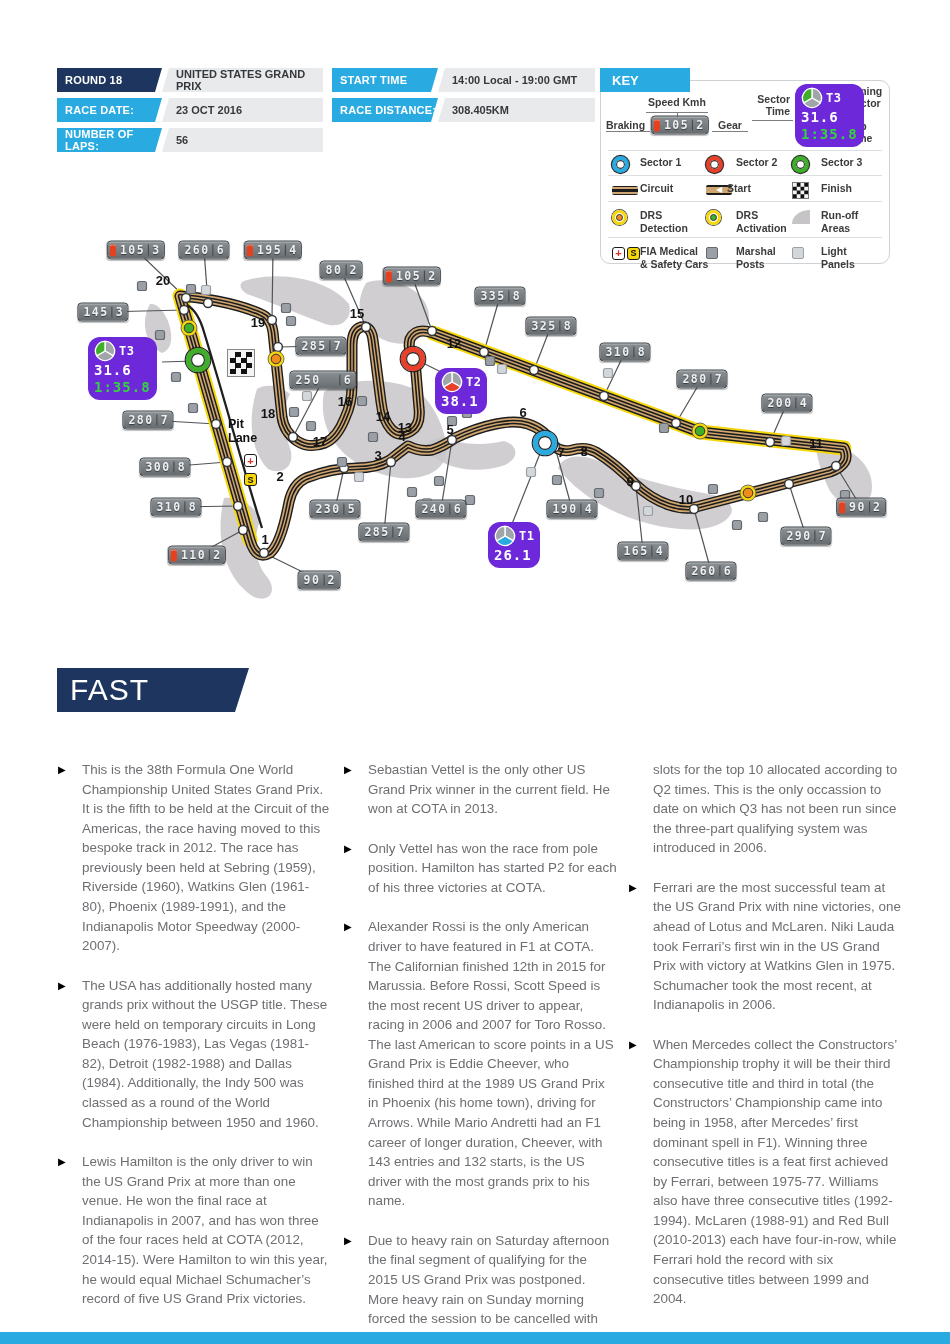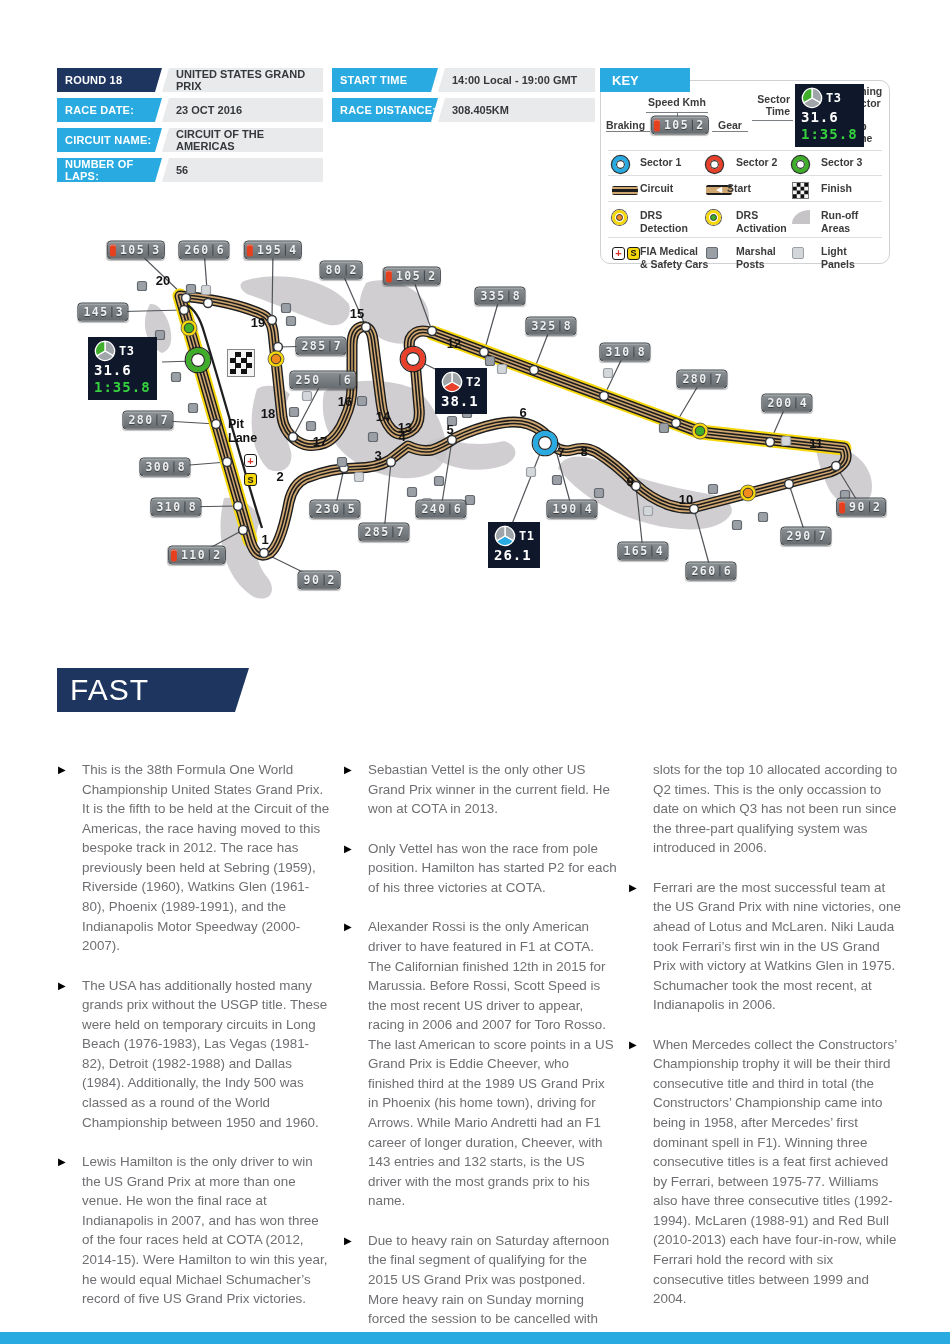--- a/index.html
+++ b/index.html
@@ -55,21 +55,21 @@
   .speedbox{position:absolute;transform:translate(-50%,-50%);display:flex;align-items:center;
      height:17px;border:1.5px solid #41464a;border-radius:4px;padding:0 2px;
      background:linear-gradient(180deg,#8a9094,#676c70);
      box-shadow:inset 0 1px 0 rgba(255,255,255,.4),0 1px 1px rgba(0,0,0,.25);}
   .speedbox .num{font:700 11.5px/1 "DejaVu Sans Mono",monospace;color:#eef0f1;
      letter-spacing:1.5px;padding:0 3px;text-shadow:0 1px 1px rgba(0,0,0,.5);}
   .speedbox .gear{font:700 11.5px/1 "DejaVu Sans Mono",monospace;color:#eef0f1;
      border-left:1.5px solid #41464a;padding:0 3px;text-shadow:0 1px 1px rgba(0,0,0,.5);}
   .brk{width:6px;height:12px;border-radius:2px;background:#e6401f;margin-right:1px;
      box-shadow:inset 0 1px 0 rgba(255,255,255,.4);}
-  .tbox{position:absolute;background:#0f172a;border-radius:0;padding:3px 6px 4px;color:#fff;}
+  .tbox{position:absolute;background:#6d28d9;border-radius:12px;padding:3px 6px 4px;color:#fff;}
   .tbox .hd{display:flex;align-items:center;gap:3px;}
   .tid{font:700 12px "DejaVu Sans Mono",monospace;letter-spacing:.5px;}
   .ttime{font:700 14px/1.2 "DejaVu Sans Mono",monospace;letter-spacing:1px;color:#fff;}
   .tlap{font:700 14px/1.2 "DejaVu Sans Mono",monospace;letter-spacing:1px;color:#35d13e;}
   .turn{position:absolute;transform:translate(-50%,-50%);font-weight:700;font-size:13px;color:#131313;}
   .flag{position:absolute;width:22px;height:22px;border:2px solid #f4f4f4;box-shadow:0 0 0 1px #888;
      background:conic-gradient(#111 25%,#f4f4f4 0 50%,#111 0 75%,#f4f4f4 0);background-size:11px 11px;}
   .pitlabel{position:absolute;font-weight:700;font-size:12.5px;line-height:1.1;color:#111;white-space:pre-line;}
   .pico{position:absolute;}
   
@@ -87,24 +87,20 @@
 <div class="page">
 
   <div class="itable" id="table-left" style="left:57px;top:68px;width:266px;">
       <div class="irow">
         <div class="ilabel dark" style="width: 97px;">ROUND 18</div>
         <div class="ivalue">UNITED STATES GRAND PRIX</div>
       </div>
       <div class="irow">
         <div class="ilabel" style="width: 97px;">RACE DATE:</div>
         <div class="ivalue">23 OCT 2016</div>
-      </div>
-      <div class="irow">
-        <div class="ilabel" style="width: 97px;">CIRCUIT NAME:</div>
-        <div class="ivalue">CIRCUIT OF THE AMERICAS</div>
       </div>
       <div class="irow">
         <div class="ilabel" style="width: 97px;">NUMBER OF LAPS:</div>
         <div class="ivalue">56</div>
       </div>
     </div>
   <div class="itable" id="table-right" style="left:332px;top:68px;width:263px;">
       <div class="irow">
         <div class="ilabel" style="width: 98px;">START TIME</div>
         <div class="ivalue">14:00 Local - 19:00 GMT</div>

